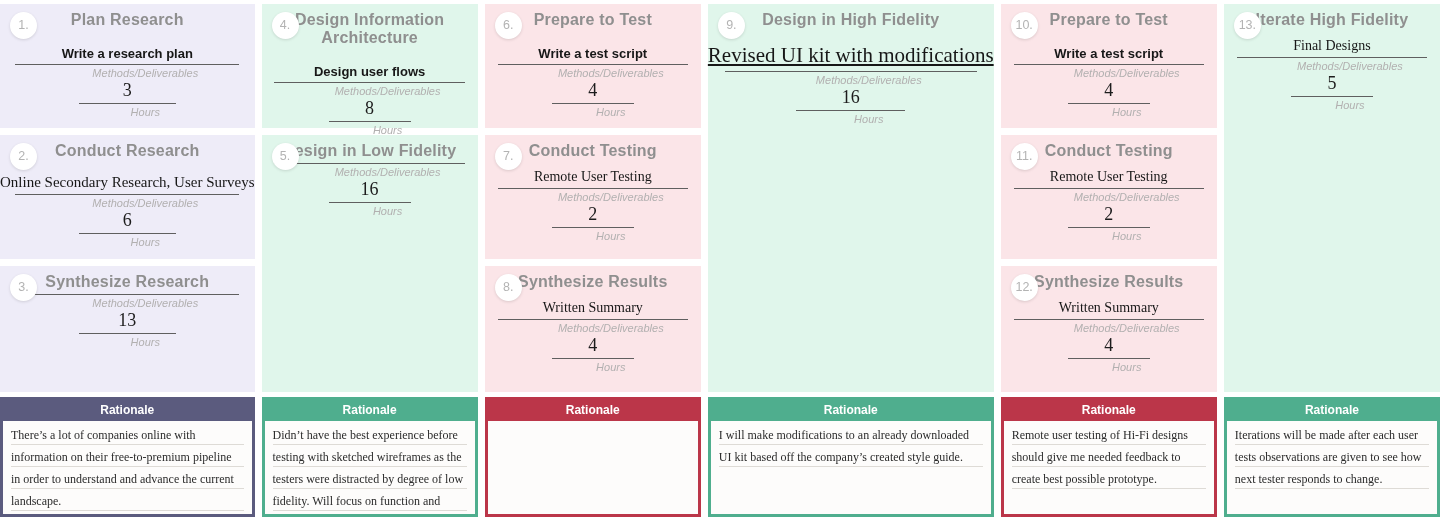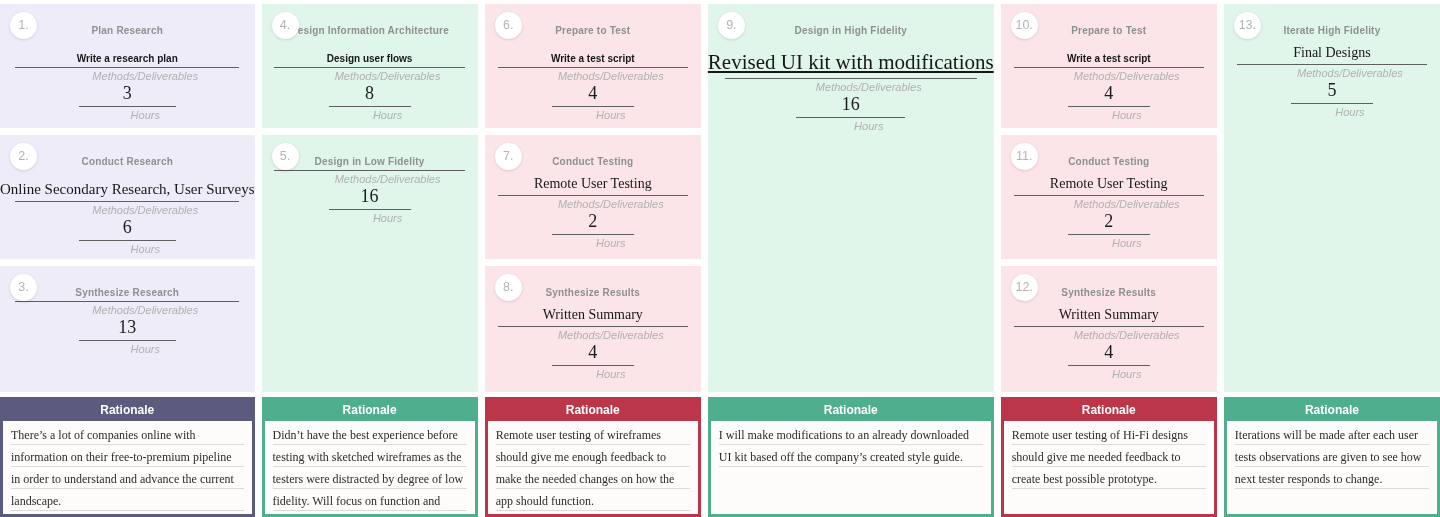--- a/index.html
+++ b/index.html
@@ -15,26 +15,26 @@
   .card.t2 { height:257px; }
   .card.t3 { height:388px; }
   .col-lavender .card { background:#EEECF8; }
   .col-mint .card { background:#E0F6EB; }
   .col-pink .card { background:#FBE5E8; }
 
   .badge { position:absolute; left:10px; top:8px; width:27px; height:27px;
            border-radius:50%; background:#ffffff; color:#b3b3b3;
            font-size:12.5px; line-height:27px; text-align:center;
            box-shadow:0 1px 3px rgba(0,0,0,.13); }
-  .card-title { padding-top:21px; font-size:10px; font-weight:700; color:#8f8f8f;
+  .card-title { padding-top:7px; font-size:16px; font-weight:700; color:#8f8f8f;
                 letter-spacing:.2px; }
   .deliv { margin-top:14px; white-space:nowrap; color:#171717;
            font-family:"Liberation Serif", serif; }
   .deliv.small { margin-top:17px; font-family:"Liberation Sans", sans-serif;
-                 font-weight:700; font-size:10px; }
+                 font-weight:700; font-size:13px; }
   .deliv.med-sm { font-size:15px; }
   .deliv.med { font-size:21px;text-decoration:underline; }
   .deliv.large { margin-top:9px; font-size:14px; }
   .rule { height:0; border-bottom:1.5px solid #5f5f5f; margin:3px auto 0; }
   .rule.wide { width:88%; }
   .rule.narrow { width:38%; margin-top:2px; }
   .flabel { margin-top:2px; font-size:11px; font-style:italic; color:#b2b0b0;padding-left:36px; }
   .hours-num { margin-top:1px; font-family:"Liberation Serif", serif;
                font-size:18px; color:#1c1c1c; }
 
@@ -148,21 +148,20 @@
       <div class="card-title">Synthesize Results</div>
       <div class="deliv large">Written Summary</div>
       <div class="rule wide"></div>
       <div class="flabel">Methods/Deliverables</div>
       <div class="hours-num">4</div>
       <div class="rule narrow"></div>
       <div class="flabel">Hours</div>
     </div>
     <div class="rationale">
       <div class="rationale-header">Rationale</div>
-      <div class="rationale-body"><span>Remote user testing of wireframes should give me enough feedback to make the needed changes on how the app should function.</span></div>
     </div>
   </div>
 
   <div class="column col-mint">
     <div class="card t3">
       <div class="badge">9.</div>
       <div class="card-title">Design in High Fidelity</div>
       <div class="deliv med">Revised UI kit with modifications</div>
       <div class="rule wide"></div>
       <div class="flabel">Methods/Deliverables</div>

